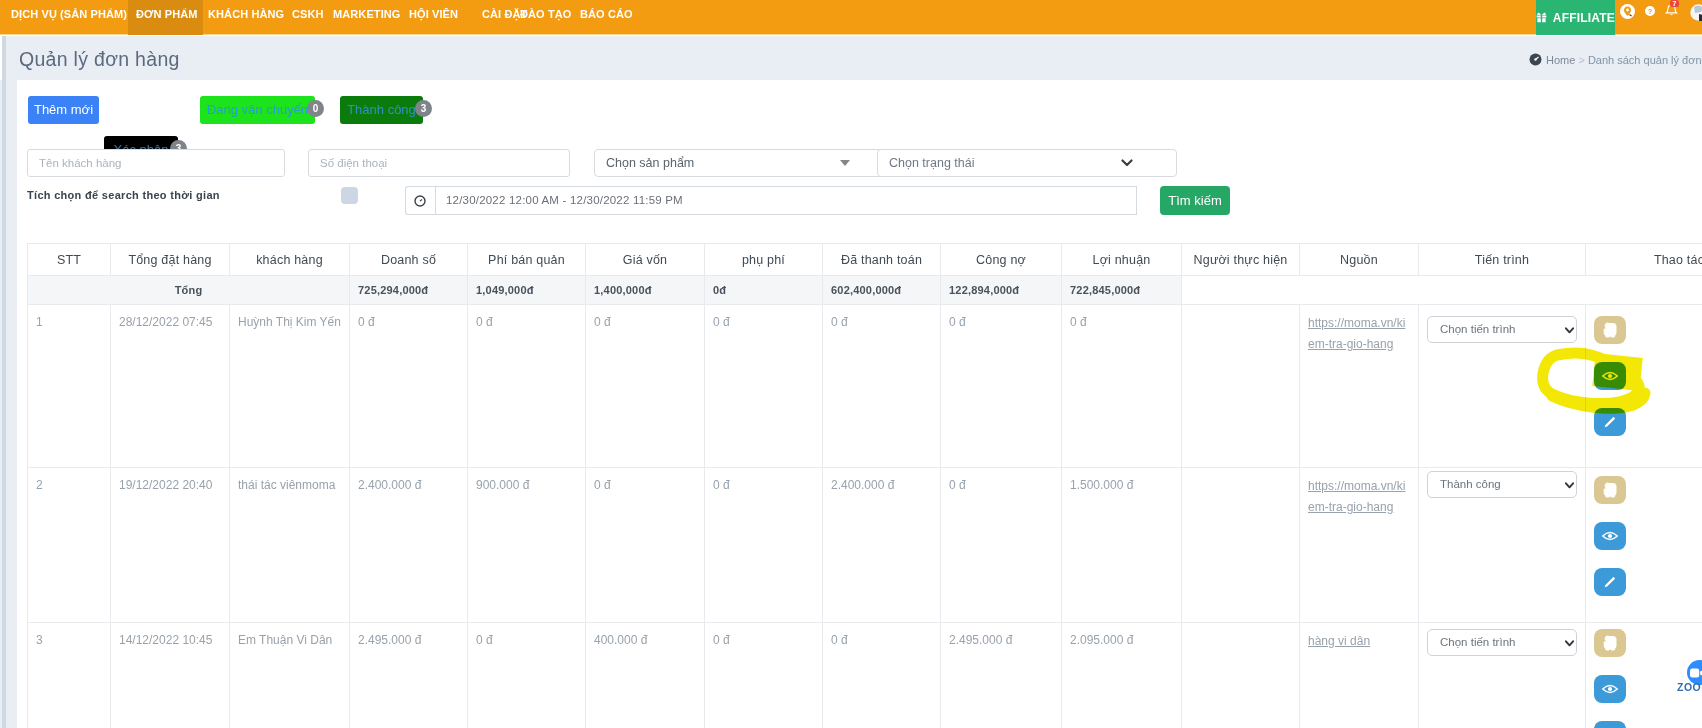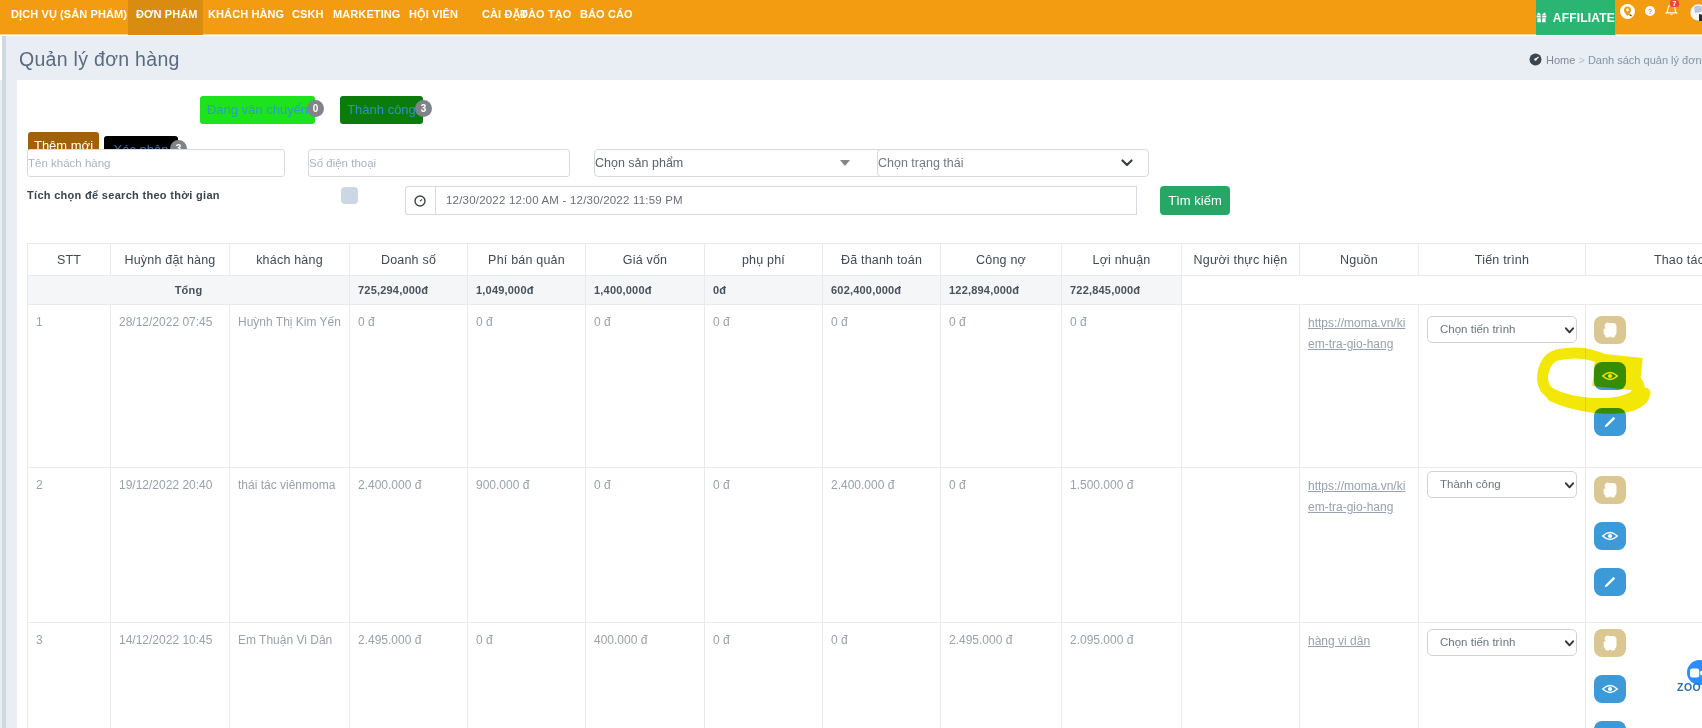--- a/index.html
+++ b/index.html
@@ -21,21 +21,21 @@
 .crumb { position:absolute; left:1529px; top:53px; height:18px; font-size:11px; color:#8094a5; white-space:nowrap; }
 
 
 .content { position:absolute; left:17px; top:80px; width:1760px; height:648px; background:#fff; }
 
 
 .btn { position:absolute; top:96px; height:28px; border-radius:3px; font-size:13px; text-align:center; line-height:28px; white-space:nowrap; }
 .badge { position:absolute; top:4px; width:17px; height:17px; border-radius:50%; background:#7f838a; color:#fff; font-size:10px; font-weight:bold; line-height:17px; text-align:center; }
 
 
-.inp { position:absolute; height:28px; background:#fff; border:1px solid #d7dbe0; border-radius:3px; font-size:11.5px; color:#aab3bd; line-height:26px; }
+.inp { position:absolute; height:28px; background:#fff; border:1px solid #d7dbe0; border-radius:3px; font-size:11.5px; color:#aab3bd; line-height:26px; padding-left:11px; }
 .sel2arrow { position:absolute; left:245px; top:10px; width:0; height:0; border-left:5px solid transparent; border-right:5px solid transparent; border-top:6px solid #84868a; }
 .chev { position:absolute; }
 .lbl { position:absolute; left:27px; top:189px; font-size:11px; font-weight:bold; color:#3a444e; letter-spacing:0.3px; }
 .cbx { position:absolute; left:341px; top:187px; width:17px; height:17px; background:#ccd7e3; border-radius:4px; }
 .addon { position:absolute; left:405px; top:186px; width:30px; height:29px; border:1px solid #d5dae0; border-right:none; background:#fff; border-radius:3px 0 0 3px; }
 .dinput { position:absolute; left:435px; top:186px; width:702px; height:29px; border:1px solid #d5dae0; background:#fff; font-size:11.5px; color:#6b7077; line-height:27px; padding-left:10px; letter-spacing:0.2px; }
 .btn-search { position:absolute; left:1160px; top:186px; width:70px; height:29px; background:#27a765; border-radius:4px; color:#fff; font-size:13px; text-align:center; line-height:29px; }
 
 
 table { position:absolute; left:27px; top:243px; border-collapse:collapse; table-layout:fixed; width:1745px; }
@@ -112,29 +112,29 @@
 
 <div class="title">Quản lý đơn hàng</div>
 <div class="crumb">
   <svg style="vertical-align:-2px; margin-right:4px;" width="13" height="13" viewBox="0 0 13 13">
     <circle cx="6.5" cy="6.5" r="6" fill="#3c4650"></circle>
     <circle cx="6.5" cy="6.5" r="1.2" fill="#fff"></circle>
     <path d="M6.5 6.5 L9.5 4" stroke="#fff" stroke-width="1.2"></path>
   </svg><span style="color:#7d8a97">Home</span><span style="color:#b7c0c9; font-size:11px;"> &gt; </span><span>Danh sách quản lý đơn hàng</span>
 </div>
 
-<div class="btn" style="left:28px; width:71px; background:#a16207; color:#fff;margin-top:36px;">Thêm mới</div>
+<div class="btn" style="left:28px; width:71px; background:#3b82f6; color:#fff;">Thêm mới</div>
 <div class="btn" style="left:104px; width:74px; background:#000000; color:#3a78ad;margin-top:40px;">Xác nhận<span class="badge" style="right:-9px;">3</span></div>
 <div class="btn" style="left:200px; width:115px; background:#1ce31c; color:#2a9bd4;">Đang vận chuyển<span class="badge" style="right:-9px;">0</span></div>
 <div class="btn" style="left:340px; width:83px; background:#0b7c0b; color:#2f8fc9;">Thành công<span class="badge" style="right:-9px;">3</span></div>
 
 <div class="inp" style="left:27px; top:149px; width:258px;">Tên khách hàng</div>
 <div class="inp" style="left:308px; top:149px; width:262px;">Số điện thoại</div>
 <div class="inp" style="left:594px; top:149px; width:292px; border-radius:4px; color:#5a646c; font-size:12.5px;">Chọn sản phẩm<span class="sel2arrow"></span></div>
-<div class="inp" style="left:877px; top:149px; width:272px; border-radius:4px; color:#707a84; font-size:12.5px;">Chọn trạng thái
+<div class="inp" style="left:877px; top:149px; width:300px; border-radius:4px; color:#707a84; font-size:12.5px;">Chọn trạng thái
   <svg class="chev" style="left:243px; top:9px;" width="12" height="8" viewBox="0 0 12 8">
       <path d="M1.5 1.5 L6 6 L10.5 1.5" fill="none" stroke="#3a3f44" stroke-width="2.2" stroke-linecap="round" stroke-linejoin="round"></path>
     </svg>
 </div>
 
 <div class="lbl">Tích chọn để search theo thời gian</div>
 <div class="cbx"></div>
 <div class="addon">
   <svg style="position:absolute; left:8px; top:7.5px;" width="12" height="12" viewBox="0 0 12 12">
     <circle cx="6" cy="6" r="5" fill="none" stroke="#3c4147" stroke-width="1.4"></circle>
@@ -157,21 +157,21 @@
       <col style="width:121px">
       <col style="width:120px">
       <col style="width:118px">
       <col style="width:119px">
       <col style="width:167px">
       <col style="width:187px">
 </colgroup>
 <tbody>
       <tr style="height:32px;">
 <th>STT</th>
-        <th>Huỳnh đặt hàng</th>
+        <th>Tổng đặt hàng</th>
         <th>khách hàng</th>
         <th>Doanh số</th>
         <th>Phí bán quản</th>
         <th>Giá vốn</th>
         <th>phụ phí</th>
         <th>Đã thanh toán</th>
         <th>Công nợ</th>
         <th>Lợi nhuận</th>
         <th>Người thực hiện</th>
         <th>Nguồn</th>

